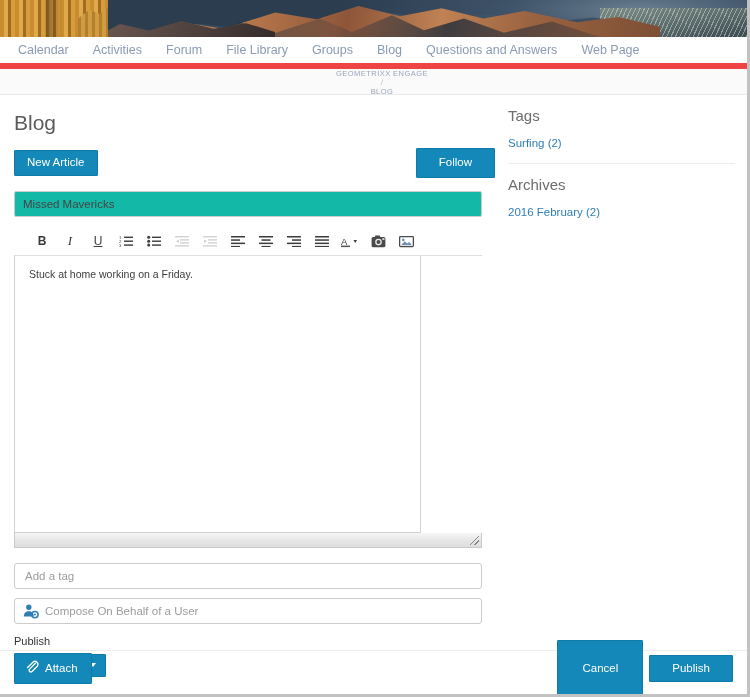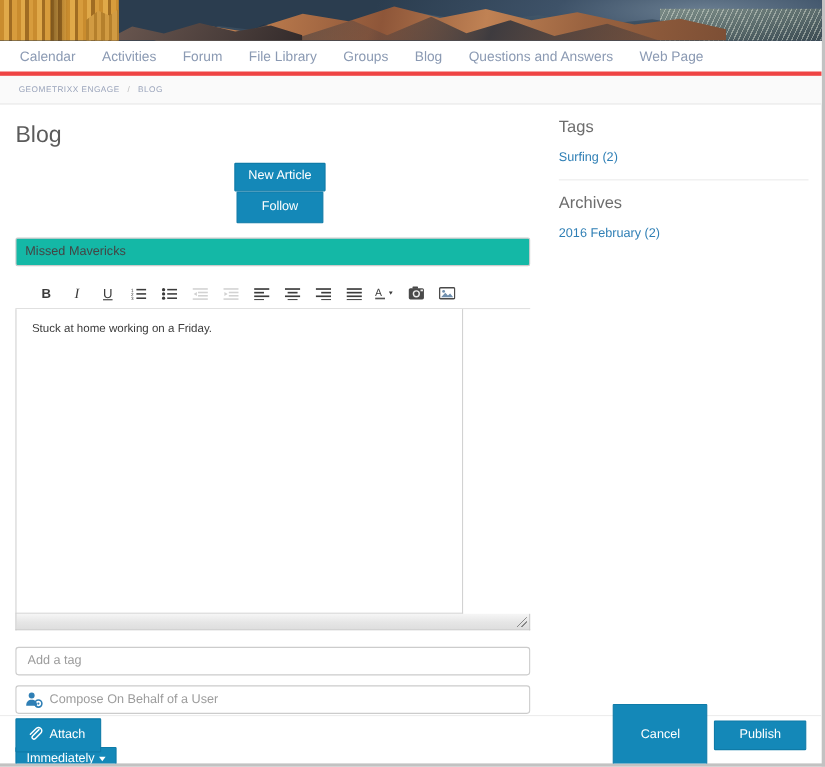--- a/index.html
+++ b/index.html
@@ -75,21 +75,21 @@
   }
   .banner .cactusDark {
     position: absolute; left: 46px; top: 0; width: 16px; height: 37px;
     background: linear-gradient(90deg, rgba(60,40,15,.55), rgba(60,40,15,0));
   }
 
   
   .nav {
     height: 32px;
     background: #ffffff;
-    border-bottom: 4px solid #ef4444;
+    border-bottom: 6px solid #ef4444;
     display: flex;
     align-items: center;
     padding-left: 6px;
   }
   .nav a {
     color: #8b9ab3;
     font-size: 12.5px;
     text-decoration: none;
     padding: 0 12px;
     line-height: 32px;
@@ -97,20 +97,21 @@
   }
 
   
   .crumbbar {
     height: 26px;
     background: #fafafa;
     border-bottom: 1px solid #e8e8e8;
     display: flex;
     align-items: center;
     padding-left: 17px;
+    flex-direction: column;
   }
   .crumbbar a, .crumbbar span {
     font-size: 7.5px;
     color: #9aa4bb;
     letter-spacing: .45px;
     text-decoration: none;
     text-transform: uppercase;
   }
   .crumbbar .sep { margin: 0 7px; color: #bbbbbb; }
 
@@ -122,21 +123,21 @@
   .mainCol { width: 495px; padding-left: 14px; }
   .sideCol { width: 240px; padding-left: 13px; }
 
   h1.pageTitle {
     font-size: 21px;
     font-weight: 400;
     color: #5b5b5b;
     margin: 4px 0 13px 0;
   }
 
-  .rowTop { display: flex; align-items: center; justify-content: space-between; flex-direction: column; }
+  .rowTop { display: flex; align-items: center; justify-content: space-between; }
 
   .btn {
     background: #1488b8;
     border: 1px solid #0f7ba8;
     color: #ffffff;
     font-size: 11.5px;
     padding: 6px 12px;
     cursor: pointer;
     border-radius: 1px;
     font-family: "Liberation Sans", sans-serif;

